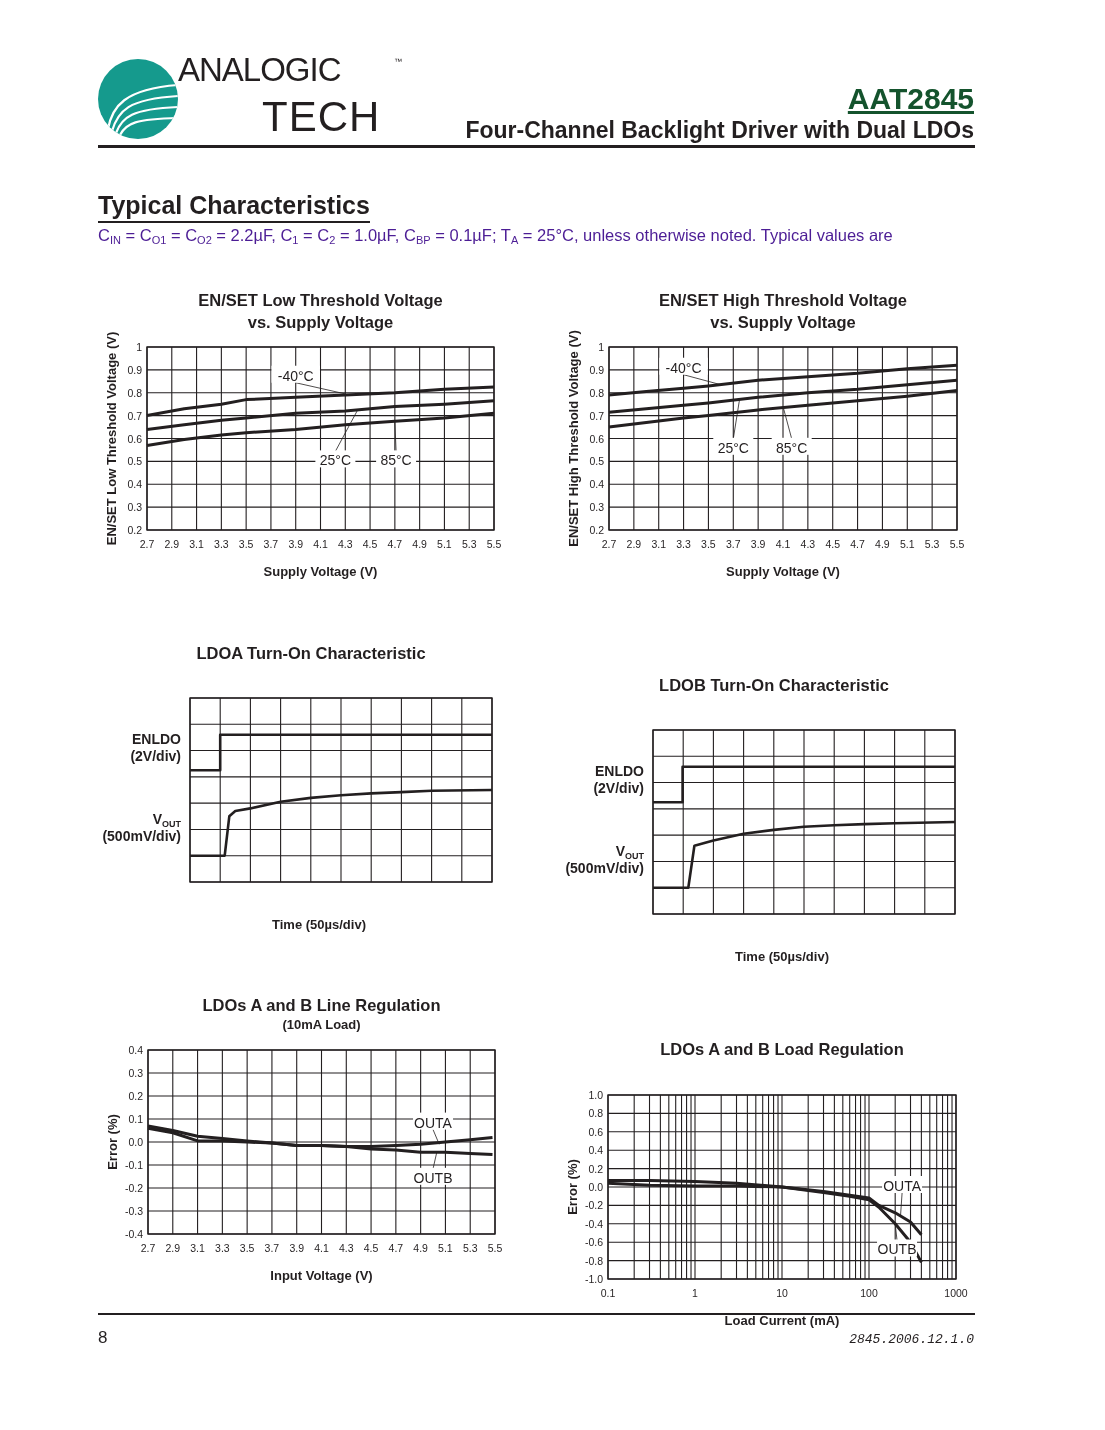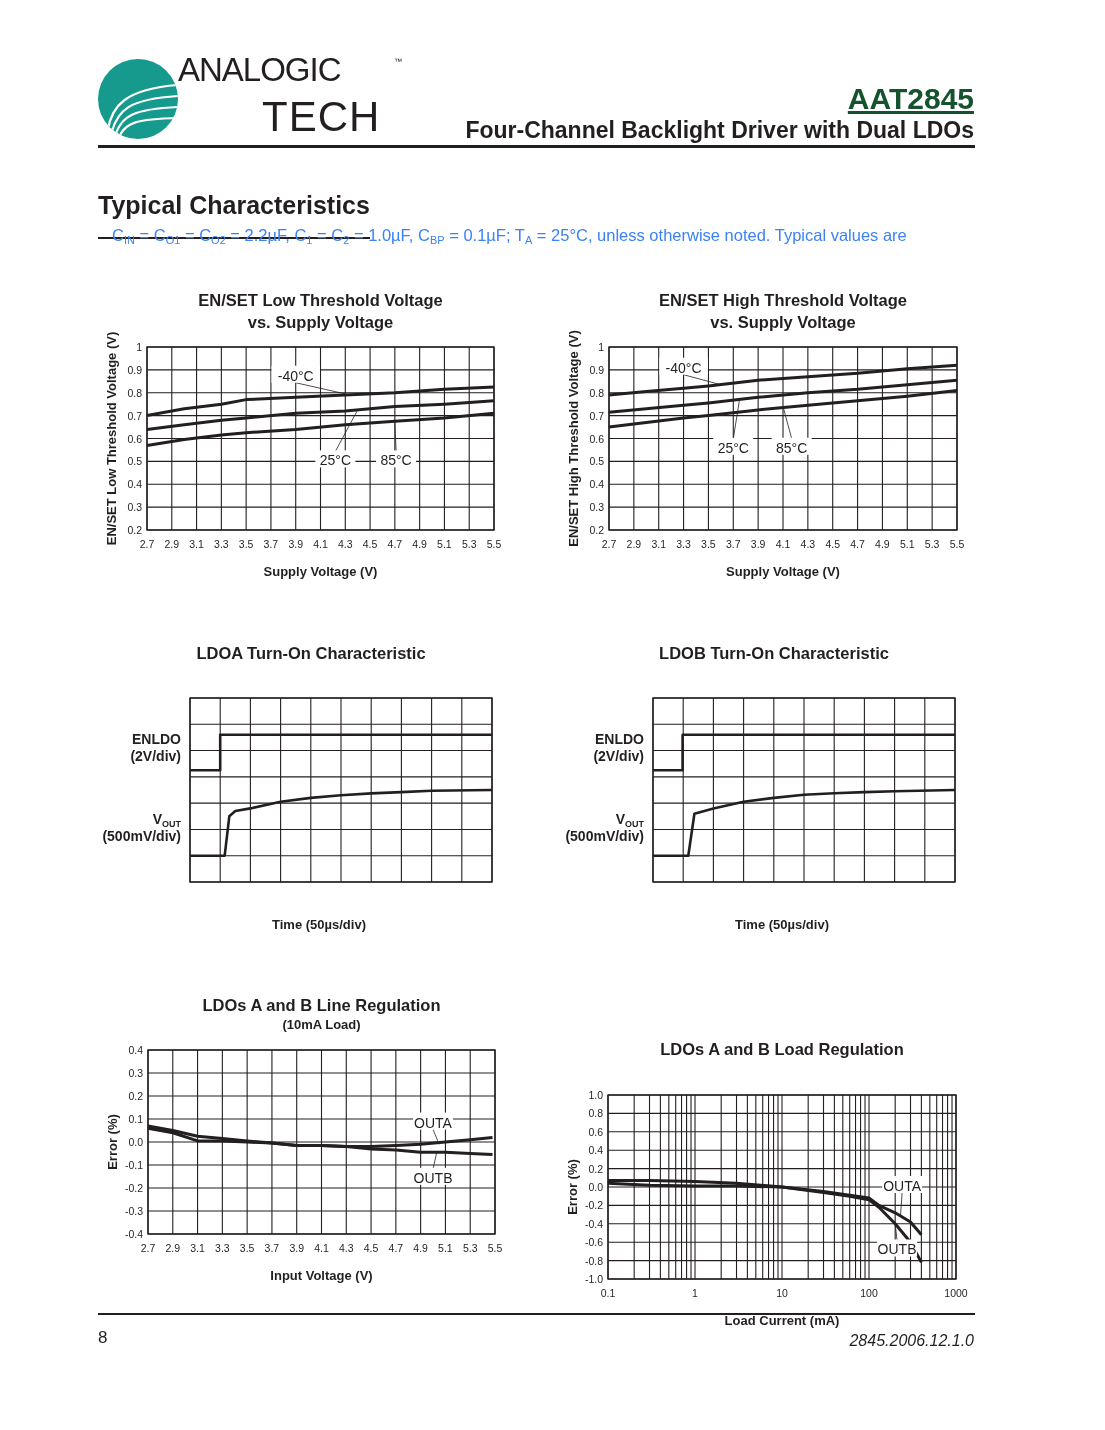--- a/index.html
+++ b/index.html
@@ -9,37 +9,37 @@
   .header { position: absolute; left: 98px; top: 55px; width: 876px; height: 94px; }
   .logo { position: absolute; left: 0; top: 0; width: 300px; height: 80px; }
   .logo-circle { position: absolute; left: 0; top: 4px; width: 80px; height: 80px; border-radius: 50%; background: #159a8d; overflow: hidden; }
   .logo-wordmark-top { position: absolute; left: 80px; top: -4px; font-size: 33px; letter-spacing: -1px; color: #231f20; font-weight: normal; }
   .logo-wordmark-bottom { position: absolute; left: 164px; top: 38px; font-size: 42px; font-weight: normal; color: #231f20; letter-spacing: 1px; }
   .logo-tm { position: absolute; left: 296px; top: 2px; font-size: 8px; color: #231f20; }
   .part-number { position: absolute; right: 0; top: 27px; font-size: 30px; font-weight: bold; color: #14532d; text-decoration: underline; }
   .part-subtitle { position: absolute; right: 0; top: 62px; font-size: 23px; font-weight: bold; color: #231f20; margin-left: 48px; }
   .header-rule { position: absolute; left: 98px; top: 145px; width: 877px; height: 3px; background: #231f20; }
 
-  .section-title { position: absolute; left: 98px; top: 191px; font-size: 25px; font-weight: bold; color: #231f20; border-bottom: 2px solid #231f20; padding-bottom: 17px; }
-  .conditions { position: absolute; left: 112px; top: 225px; width: 880px; font-size: 16.5px; line-height: 21px; color: #3b82f6; }
+  .section-title { position: absolute; left: 98px; top: 191px; font-size: 25px; font-weight: bold; color: #231f20; border-bottom: 2px solid #231f20; padding-bottom: 1px; }
+  .conditions { position: absolute; left: 98px; top: 225px; width: 880px; font-size: 16.5px; line-height: 21px; color: #4c1d95; }
   .conditions sub { font-size: 11px; vertical-align: -3px; line-height: 0; }
 
   .chart { position: absolute; }
   .chart svg { display: block; overflow: visible; }
   .chart-title { font-family: "Liberation Sans", sans-serif; font-weight: bold; font-size: 16.5px; fill: #231f20; }
   .chart-subtitle { font-family: "Liberation Sans", sans-serif; font-weight: bold; font-size: 13px; fill: #231f20; }
   .tick-label { font-family: "Liberation Sans", sans-serif; font-size: 10.5px; fill: #231f20; }
   .axis-label { font-family: "Liberation Sans", sans-serif; font-weight: bold; font-size: 13px; fill: #231f20; }
   .anno { font-family: "Liberation Sans", sans-serif; font-size: 14px; fill: #231f20; }
   .scope-label { font-family: "Liberation Sans", sans-serif; font-weight: bold; font-size: 14px; fill: #231f20; }
   .scope-sub { font-family: "Liberation Sans", sans-serif; font-weight: bold; font-size: 9px; fill: #231f20; }
 
   .footer-rule { position: absolute; left: 98px; top: 1313px; width: 877px; height: 2px; background: #231f20; }
   .page-number { position: absolute; left: 98px; top: 1328px; font-size: 17px; color: #231f20; }
-  .doc-id { position: absolute; right: 131px; top: 1332px; font-family: Liberation Sans, sans-serif; font-style: italic; font-size: 16px; color: #231f20; }
+  .doc-id { position: absolute; right: 131px; top: 1332px; font-family: Liberation Mono, monospace; font-style: italic; font-size: 13px; color: #231f20; }
 </style>
 </head>
 <body>
 
 <div class="header">
   <div class="logo">
     <div class="logo-circle">
       <svg width="80" height="80" viewBox="0 0 80 80">
         <path d="M10 70 C14 48 26 30 80 26" stroke="#fff" stroke-width="2.2" fill="none"></path>
         <path d="M14 72 C20 52 30 40 80 37" stroke="#fff" stroke-width="2.2" fill="none"></path>
@@ -230,21 +230,21 @@
       <rect x="95" y="58" width="302" height="184" fill="none" stroke="#231f20" stroke-width="1.4"></rect>
       <text x="86" y="104" text-anchor="end" class="scope-label">ENLDO</text>
       <text x="86" y="121" text-anchor="end" class="scope-label">(2V/div)</text>
       <text x="86" y="184" text-anchor="end" class="scope-label"><tspan>V</tspan><tspan class="scope-sub" dy="3">OUT</tspan></text>
       <text x="86" y="201" text-anchor="end" class="scope-label">(500mV/div)</text>
       <polyline points="95.0,130.3 125.2,130.3 125.2,94.8 397.0,94.8" fill="none" stroke="#231f20" stroke-width="2.6" stroke-linejoin="round"></polyline>
       <polyline points="95.0,215.7 129.7,215.7 134.3,176.3 140.3,171.0 155.4,168.4 185.6,161.8 215.8,157.9 246.0,155.3 276.2,153.4 306.4,152.1 336.6,150.8 397.0,150.0" fill="none" stroke="#231f20" stroke-width="2.6" stroke-linejoin="round"></polyline>
       <text x="224" y="289" text-anchor="middle" class="axis-label">Time (50µs/div)</text>
     </svg>
   </div>
-<div class="chart" id="chart-3" style="left:555px; top:640px;">
+<div class="chart" id="chart-3" style="left:555px; top:672px;">
     <svg width="420" height="300">
       <text x="219" y="19" text-anchor="middle" class="chart-title">LDOB Turn-On Characteristic</text>
       <g stroke="#231f20" stroke-width="1.1">
         <line x1="98" y1="58" x2="98" y2="242"></line>
         <line x1="128.2" y1="58" x2="128.2" y2="242"></line>
         <line x1="158.4" y1="58" x2="158.4" y2="242"></line>
         <line x1="188.6" y1="58" x2="188.6" y2="242"></line>
         <line x1="218.8" y1="58" x2="218.8" y2="242"></line>
         <line x1="249" y1="58" x2="249" y2="242"></line>
         <line x1="279.2" y1="58" x2="279.2" y2="242"></line>

